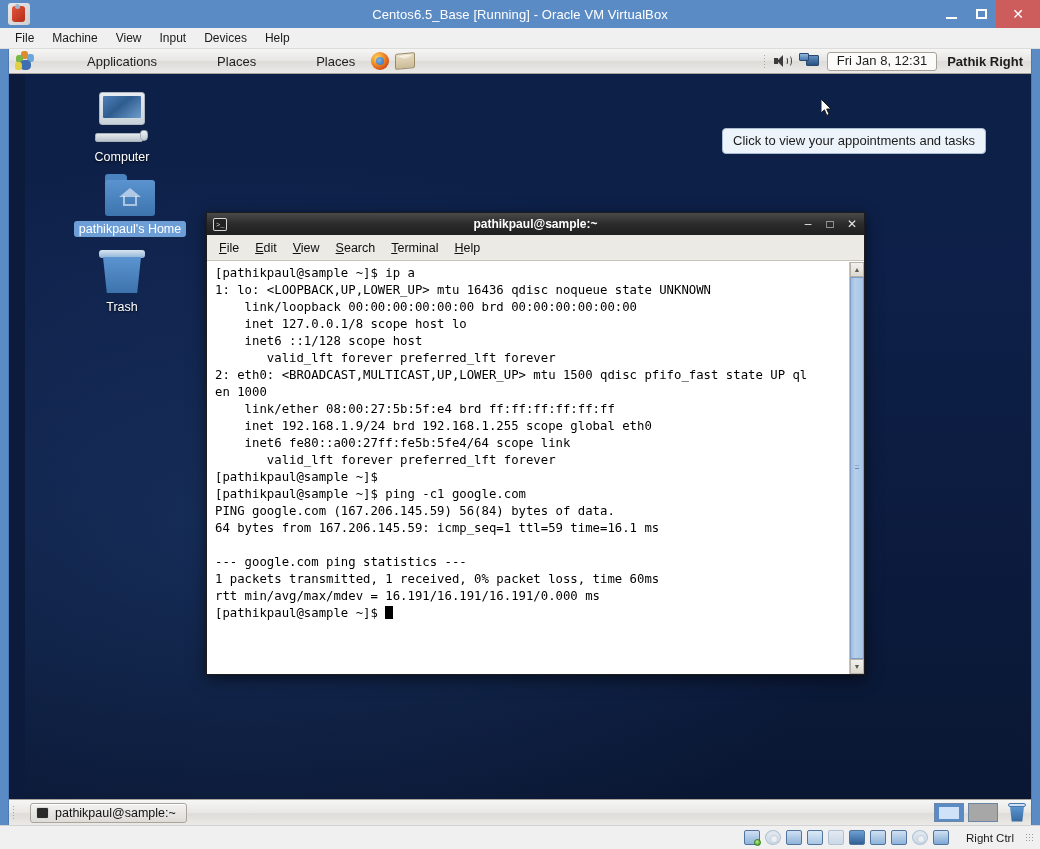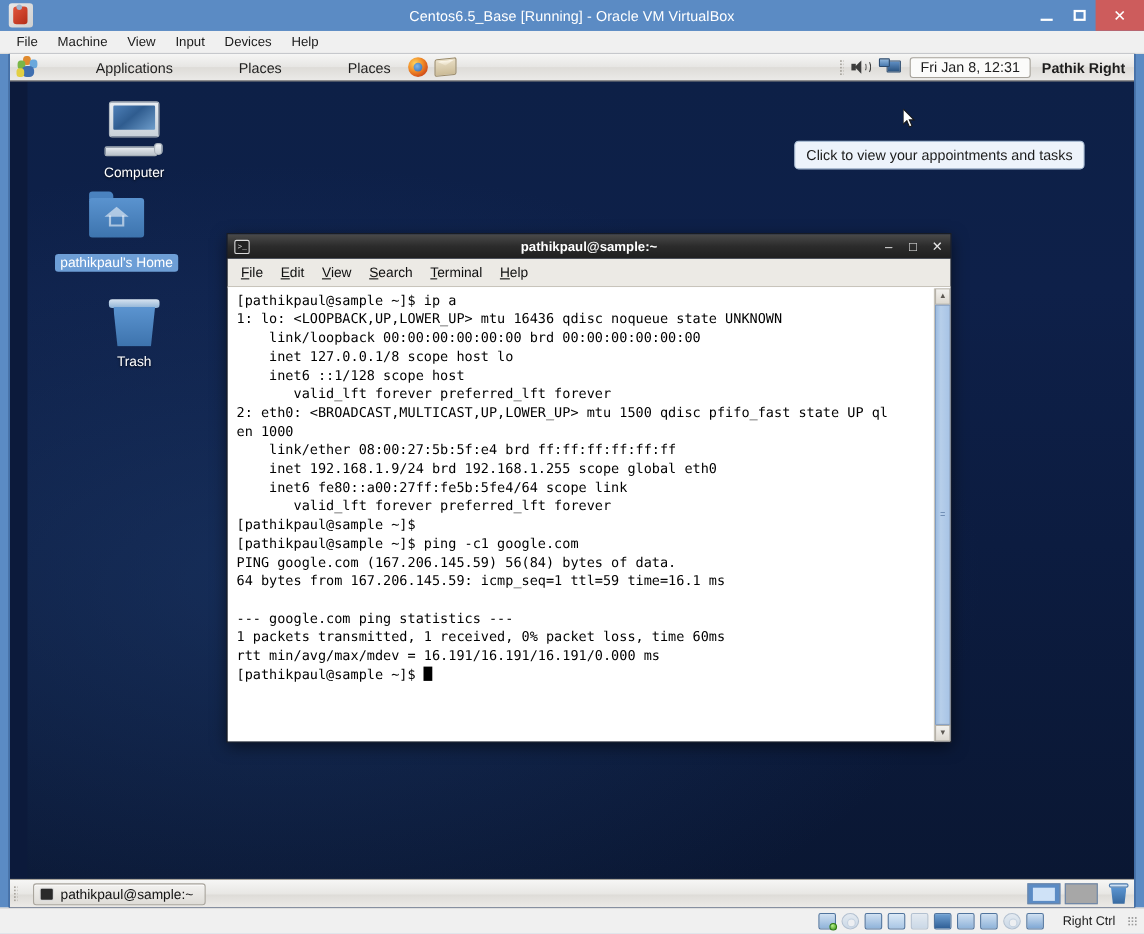--- a/index.html
+++ b/index.html
@@ -443,33 +443,33 @@
 
       <div class="desk-icon" style="left:42px; top:18px;">
         <div class="ic-computer">
           <div class="screen"></div>
             <div class="kbd"></div>
             <div class="mouse"></div>
         </div>
         <div class="desk-label">Computer</div>
       </div>
 
-      <div class="desk-icon" style="left:26px; top:100px;gap:10px;">
+      <div class="desk-icon" style="left:50px; top:100px;">
         <div class="ic-home">
           <div class="tab"></div>
             <div class="body"></div>
           <div class="house">
               <div class="roof"></div>
               <div class="wall"></div>
             </div>
         </div>
         <div class="desk-label selected">pathikpaul's Home</div>
       </div>
 
-      <div class="desk-icon" style="left:42px; top:198px;">
+      <div class="desk-icon" style="left:42px; top:176px;">
         <div class="ic-trash">
           <div class="lid"></div>
             <div class="can"></div>
         </div>
         <div class="desk-label">Trash</div>
       </div>
 
       <div id="terminal-window" style="left:181px; top:138px;">
         <div id="term-titlebar">
           <div id="term-icon">

